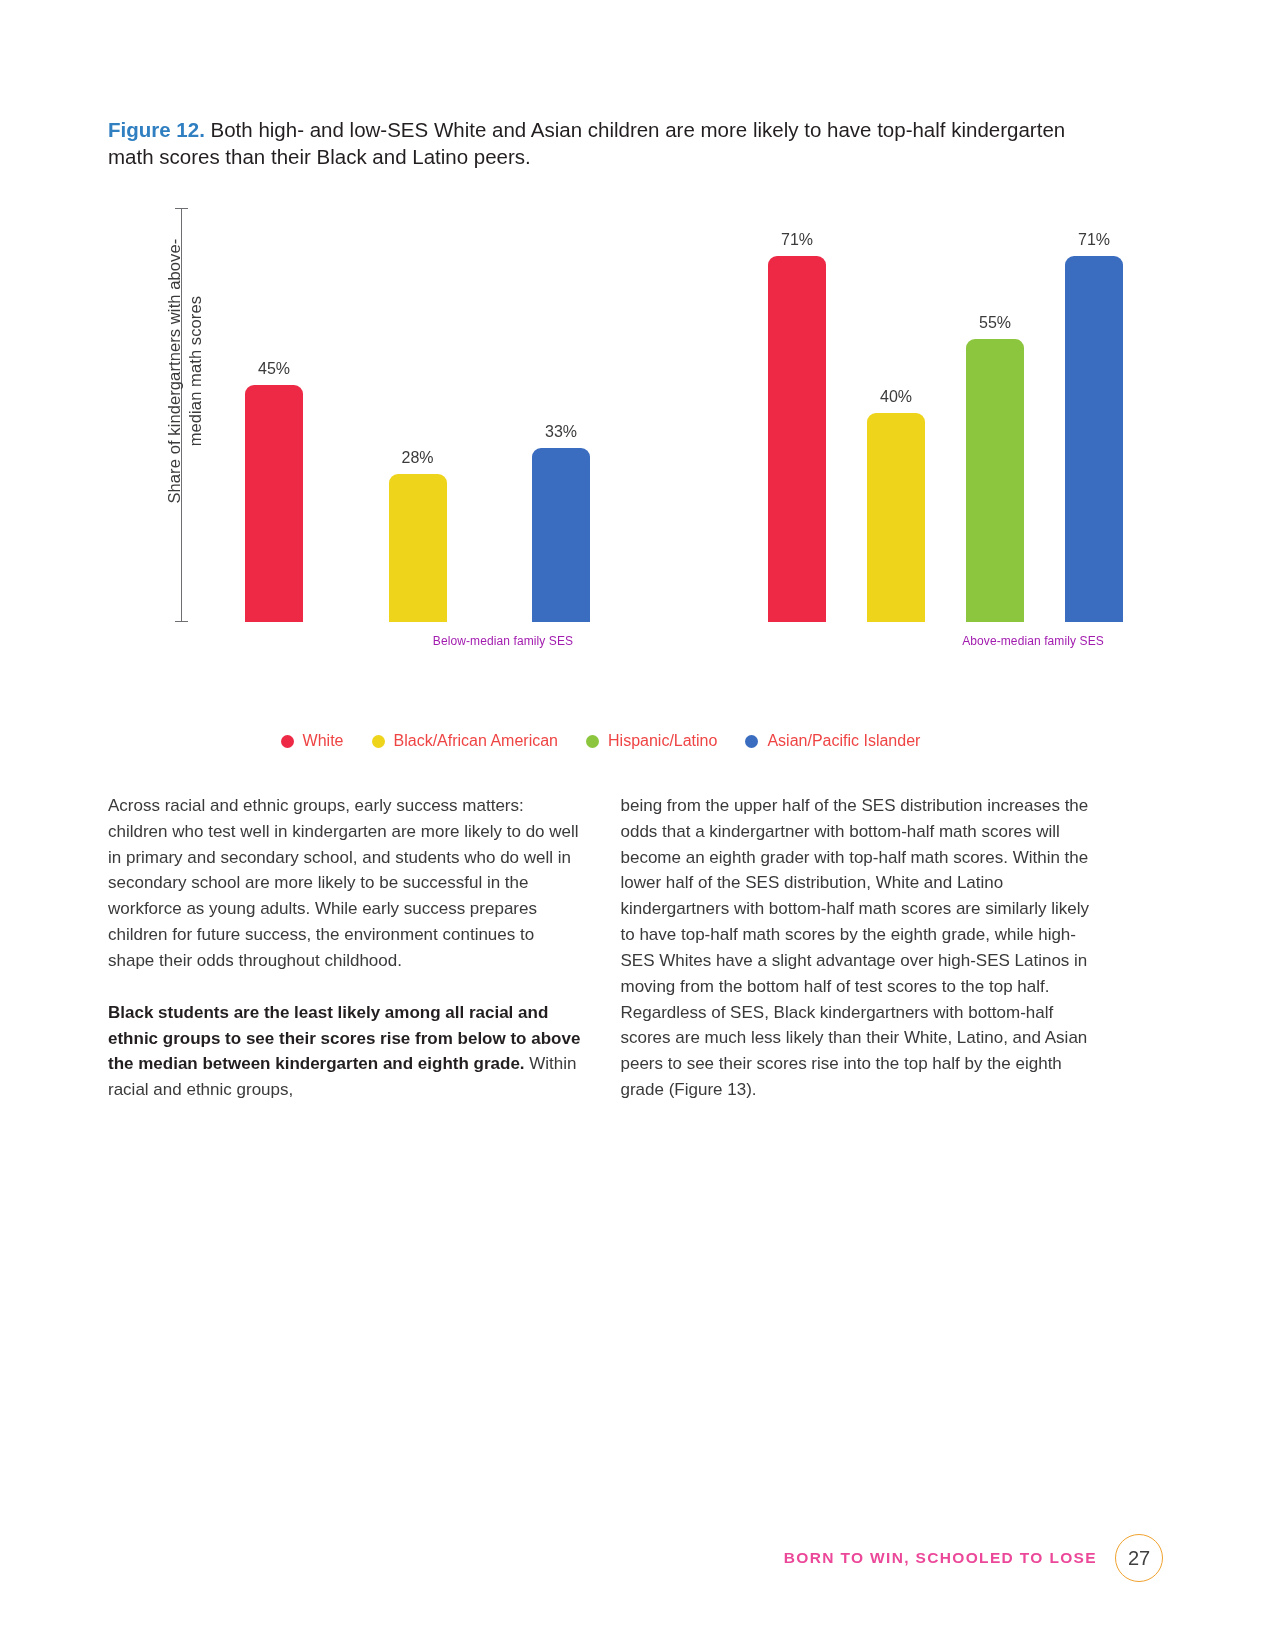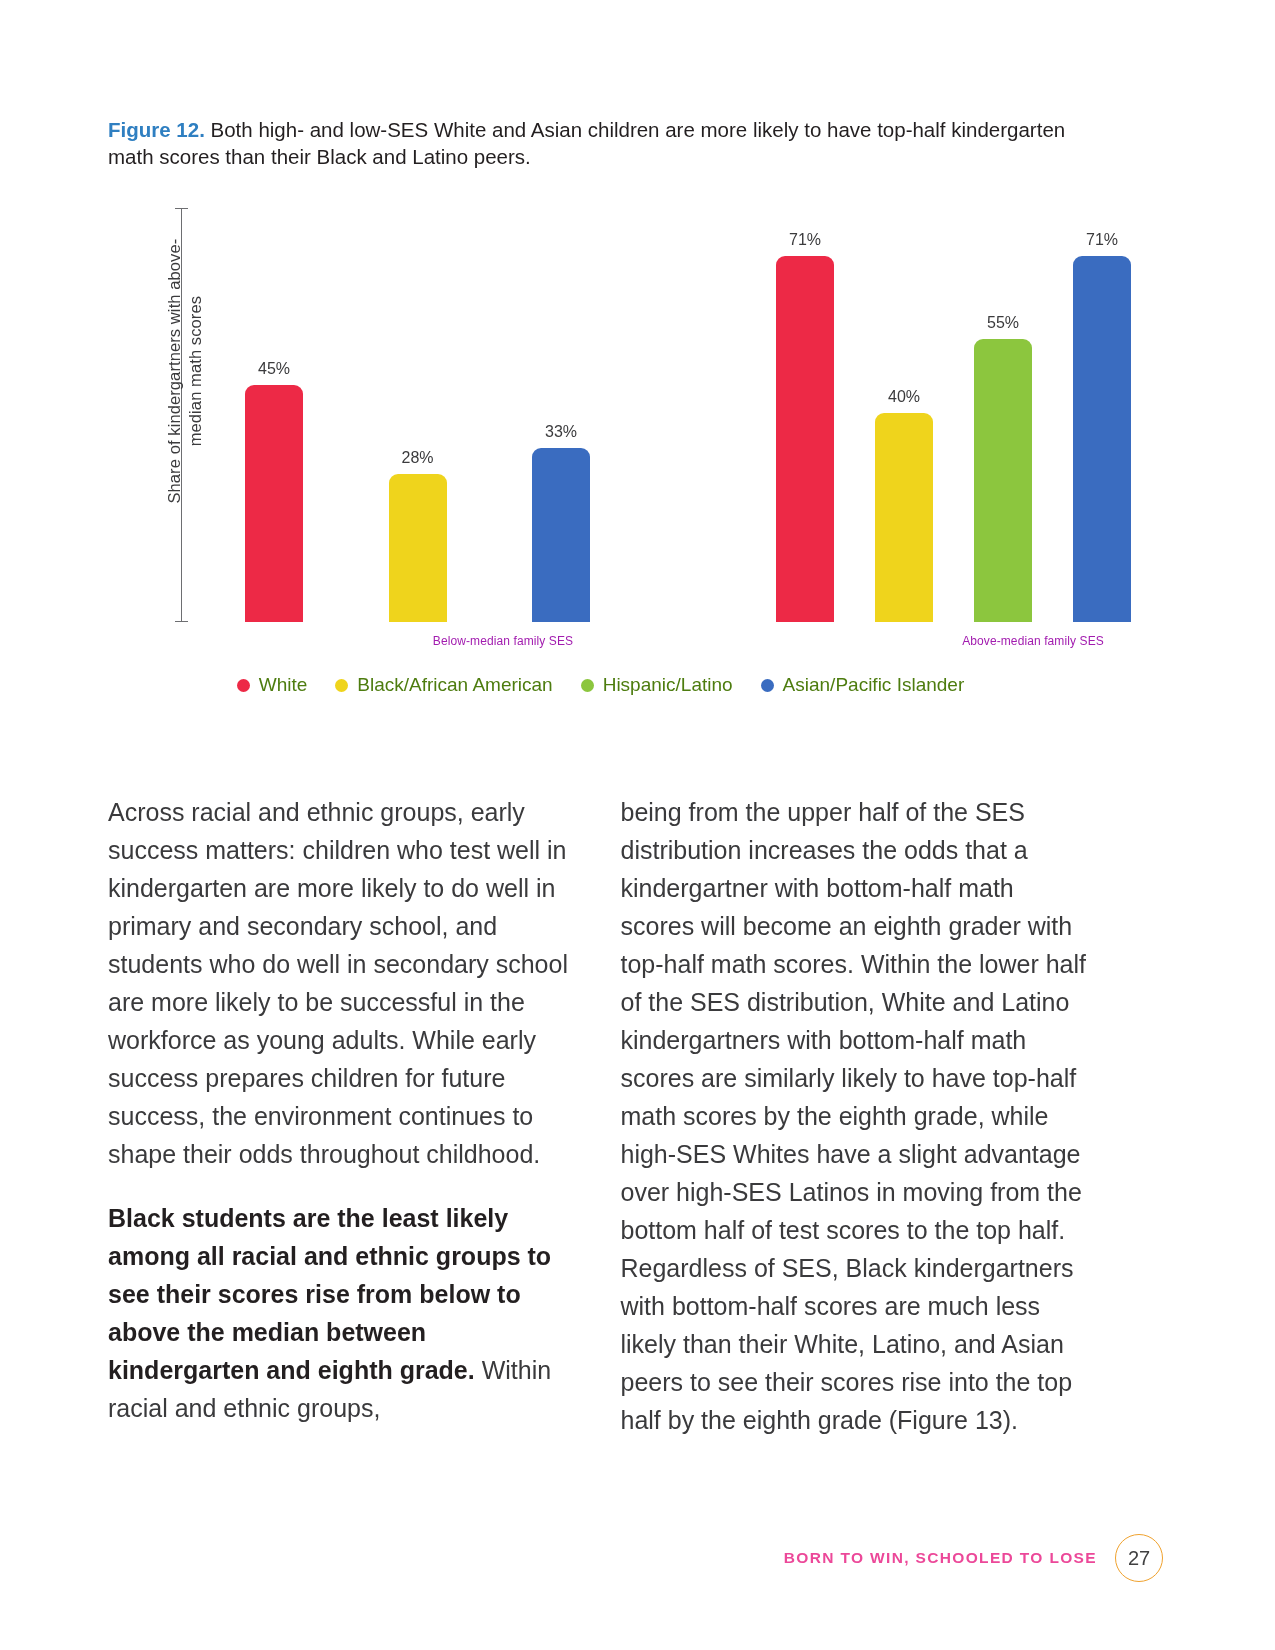--- a/index.html
+++ b/index.html
@@ -87,21 +87,21 @@
   }
   .group {
     position: absolute;
     bottom: 0;
     height: 422px;
     display: flex;
     align-items: flex-end;
     justify-content: space-between;
   }
   .group.left  { left: 42px;  width: 345px; align-items: flex-end; }
-  .group.right { left: 565px; width: 355px; margin-left: 8px; }
+  .group.right { left: 565px; width: 355px; }
 
   .bar-slot {
     position: relative;
     width: 58px;
     height: 100%;
     display: flex;
     flex-direction: column;
     justify-content: flex-end;
     align-items: center;
   }
@@ -124,28 +124,28 @@
     text-align: center;
     letter-spacing: 0.1px;
   }
   .group-label.left  { left: 120px;  width: 360px; }
   .group-label.right { left: 640px; width: 380px; }
 
   
   .legend {
     position: absolute;
     left: 108px;
-    top: 674px;
+    top: 732px;
     width: 985px;
     display: flex;
     justify-content: center;
     align-items: center;
     gap: 28px;
-    font-size: 19px;
-    color: #4d7c0f;
+    font-size: 16px;
+    color: #ef4444;
   }
   .legend-item {
     display: flex;
     align-items: center;
     gap: 9px;
     white-space: nowrap;
   }
   .legend-dot {
     width: 13px;
     height: 13px;
@@ -168,21 +168,21 @@
   .columns {
     position: absolute;
     left: 108px;
     top: 793px;
     width: 985px;
     display: flex;
     gap: 40px;
   }
   .col {
     width: 473px;
-    font-size: 25px;
+    font-size: 17px;
     line-height: 1.52;
     color: #3a3a3c;
   }
   .col p { margin: 0 0 26px 0; }
   .col p:last-child { margin-bottom: 0; }
   .col b { font-weight: 700; color: #231f20; }
 
   
   .footer {
     position: absolute;

